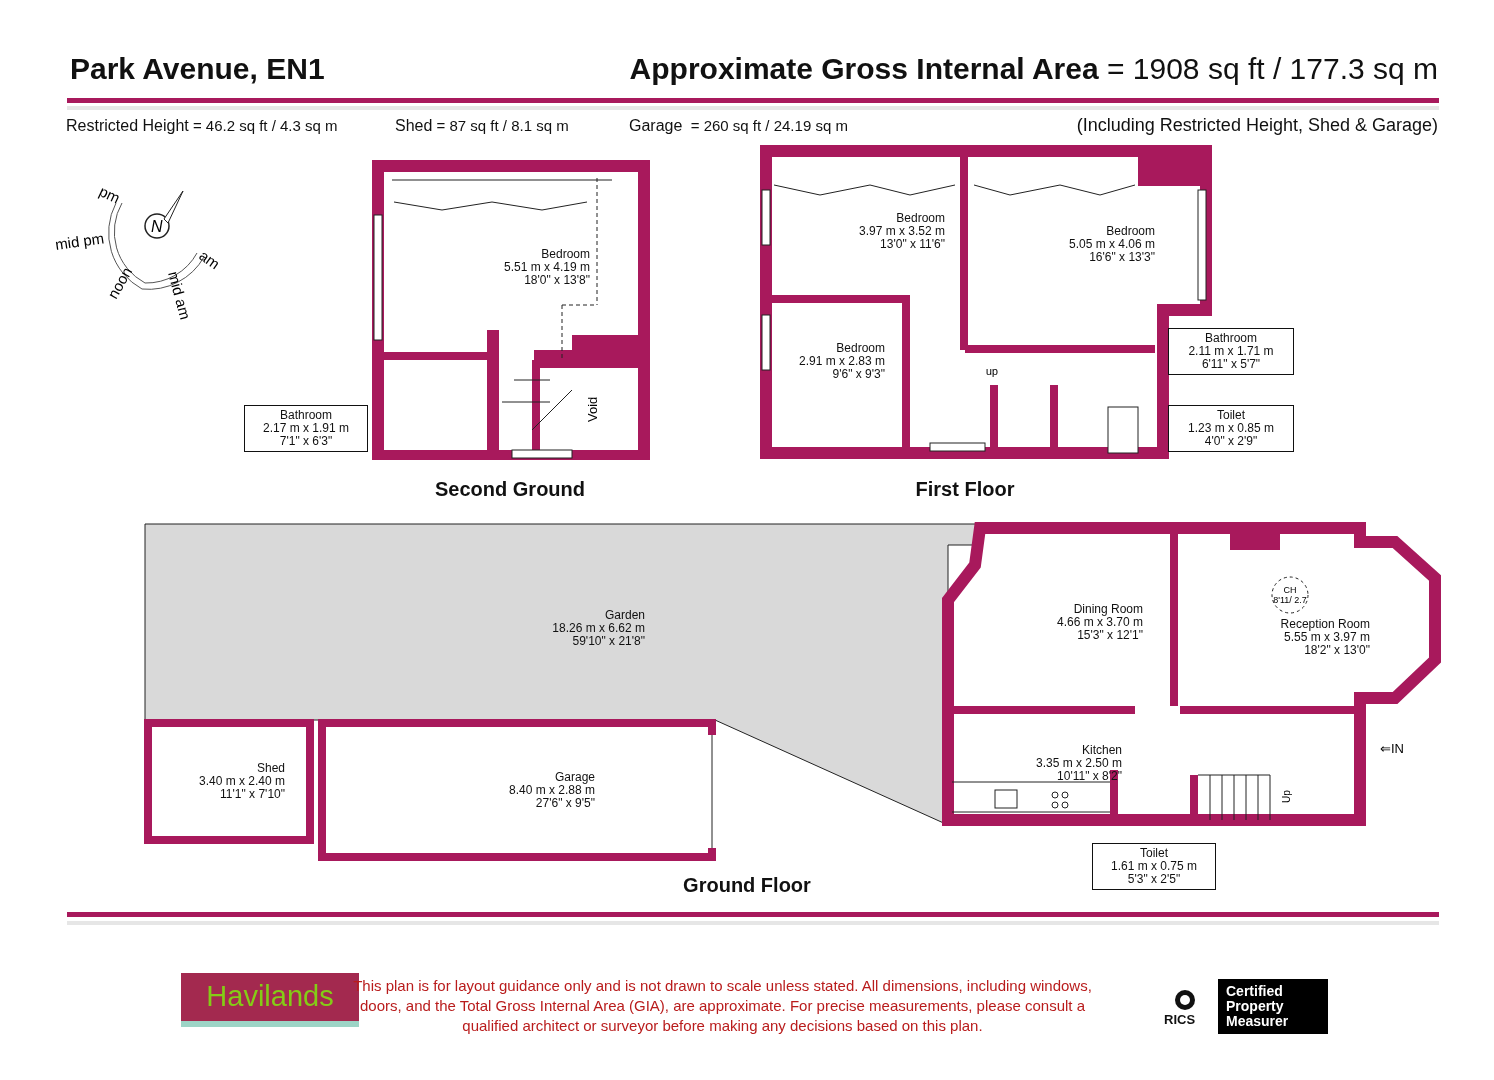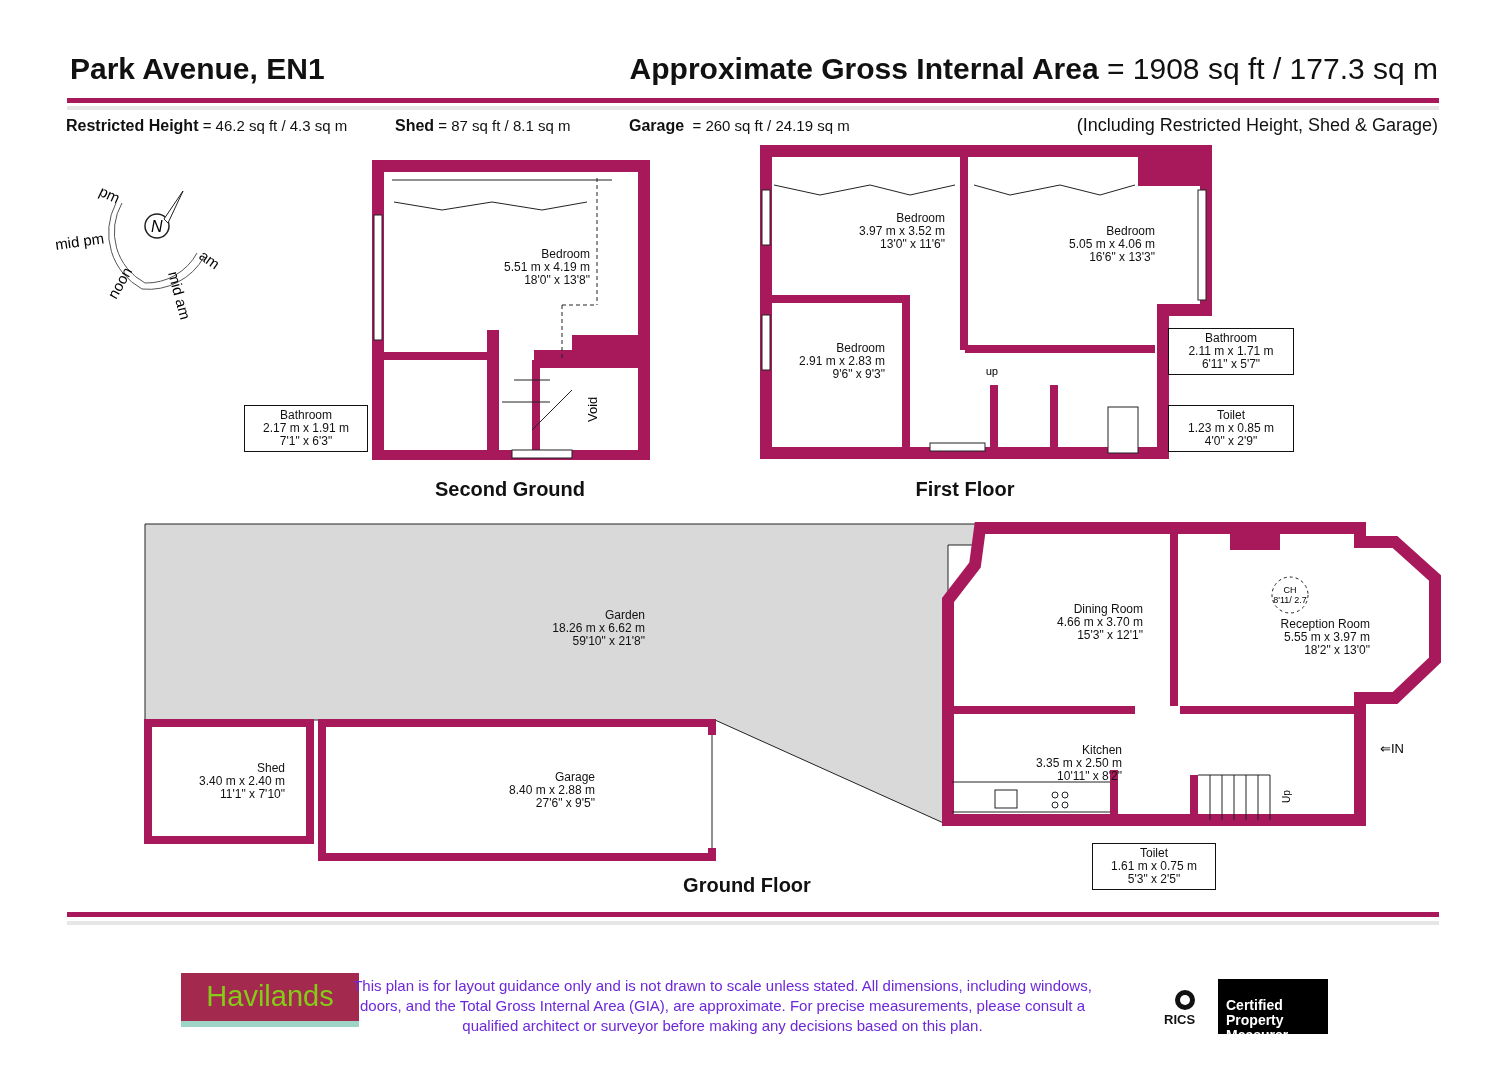--- a/index.html
+++ b/index.html
@@ -4,29 +4,29 @@
 <style>
   html, body { margin:0; padding:0; background:#ffffff; }
   body { width:1494px; height:1080px; position:relative; overflow:hidden; font-family:"Liberation Sans", sans-serif; color:#111; }
   .abs { position:absolute; }
   .title-left { left:70px; top:52px; font-size:30px; font-weight:bold; }
   .title-right { right:56px; top:52px; font-size:30px; }
   .title-right b { font-weight:bold; }
   .rule-main { left:67px; width:1372px; height:5px; background:#a8195c; }
   .rule-sub { left:67px; width:1372px; height:4px; background:#e6e6e6; }
   .subinfo { top:117px; font-size:15px; white-space:nowrap; }
-  .subinfo b { font-size:16px; font-weight:bold;margin-top:16px; }
+  .subinfo b { font-size:16px; font-weight:normal;margin-top:16px; }
   .including { right:56px; top:115px; font-size:18px; }
   .floor-label { font-size:20px; font-weight:bold; text-align:center; }
   .room-label { font-size:12px; text-align:right; line-height:13px; white-space:nowrap; }
   .callout { border:1.5px solid #111; background:#fff; font-size:12px; text-align:center; line-height:13px; padding:3px 12px; white-space:nowrap; }
   .logo { left:146px; top:973px; width:178px; height:48px; background:#a3294f; border-bottom:6px solid #9dd4c6; color:#84cc16; font-size:29px; text-align:center; line-height:46px;margin-left:35px; }
-  .disclaimer { left:345px; top:976px; width:755px; font-size:15px; text-align:center; line-height:20px; color:#6d28d9; }
+  .disclaimer { left:345px; top:976px; width:755px; font-size:15px; text-align:center; line-height:20px; color:#b91c1c; }
   .rics-text { left:1164px; top:1012px; font-size:13px; font-weight:bold; }
-  .cpm { left:1218px; top:979px; width:110px; height:55px; background:#000; color:#fff; font-size:14px; font-weight:bold; line-height:15px; padding:19px 8px; box-sizing:border-box; }
+  .cpm { left:1218px; top:979px; width:110px; height:55px; background:#000; color:#fff; font-size:14px; font-weight:bold; line-height:15px; padding:5px 8px; box-sizing:border-box; }
   svg text { font-family:"Liberation Sans", sans-serif; }
 </style>
 </head>
 <body>
 
 <div class="abs title-left">Park Avenue, EN1</div>
 <div class="abs title-right">
   <b>Approximate Gross Internal Area</b>
   <span>= 1908 sq ft / 177.3 sq m</span>
 </div>

